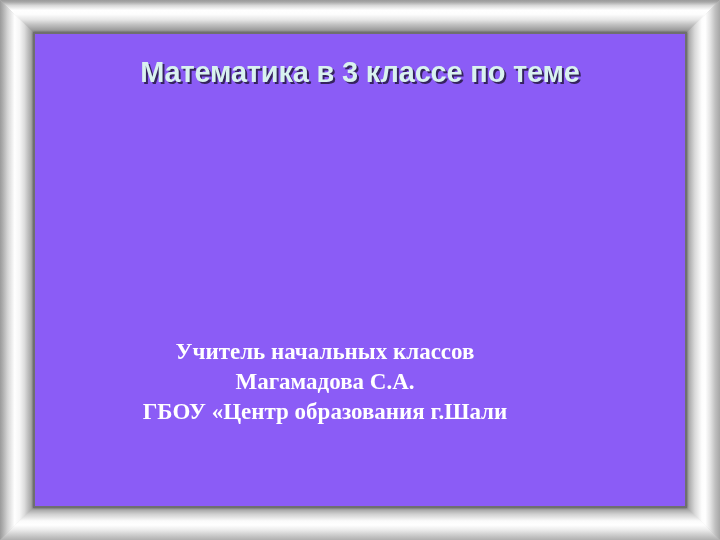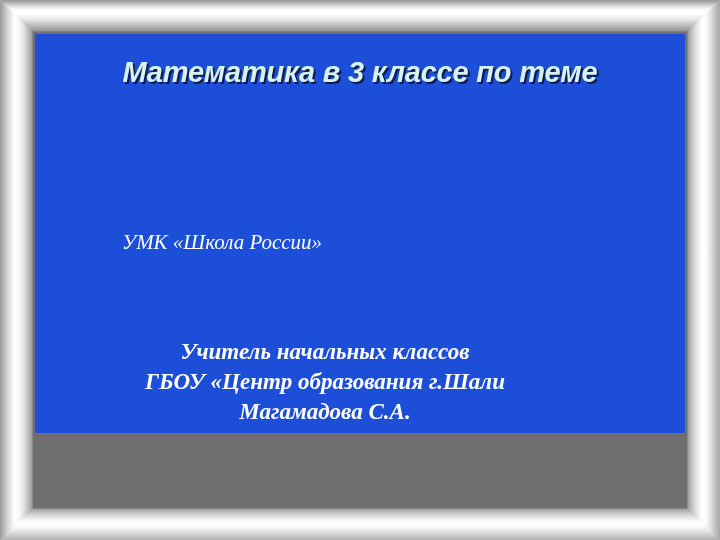--- a/index.html
+++ b/index.html
@@ -96,24 +96,23 @@
     background: #6f6f6f;
     box-shadow: 0 0 2px rgba(0,0,0,0.45);
   }
 
   
   .board {
     position: absolute;
     left: 35px;
     top: 34px;
     width: 650px;
-    height: 399px;
-    background: #1d4ed8;
+    height: 472px;
+    background: #8b5cf6;
     overflow: hidden;
-    font-style: italic;
   }
 
   
   .title {
     position: absolute;
     left: 0;
     top: 19px;
     width: 650px;
     text-align: center;
     font-family: "Liberation Sans", sans-serif;
@@ -167,22 +166,21 @@
   <div class="frame-strip frame-right"></div>
 
   <div class="board-seam"></div>
 
   <div class="board">
 
     <div class="title">
       <span class="title-line">Математика в 3 классе по теме</span>
     </div>
 
-    <div class="umk">УМК «Школа России»</div>
 
     <div class="author-block">
       <span class="author-line">Учитель начальных классов</span>
+      <span class="author-line">Магамадова С.А.</span>
       <span class="author-line">ГБОУ «Центр образования г.Шали</span>
-      <span class="author-line">Магамадова С.А.</span>
     </div>
 
   </div>
 </div>
 
 </body></html>

